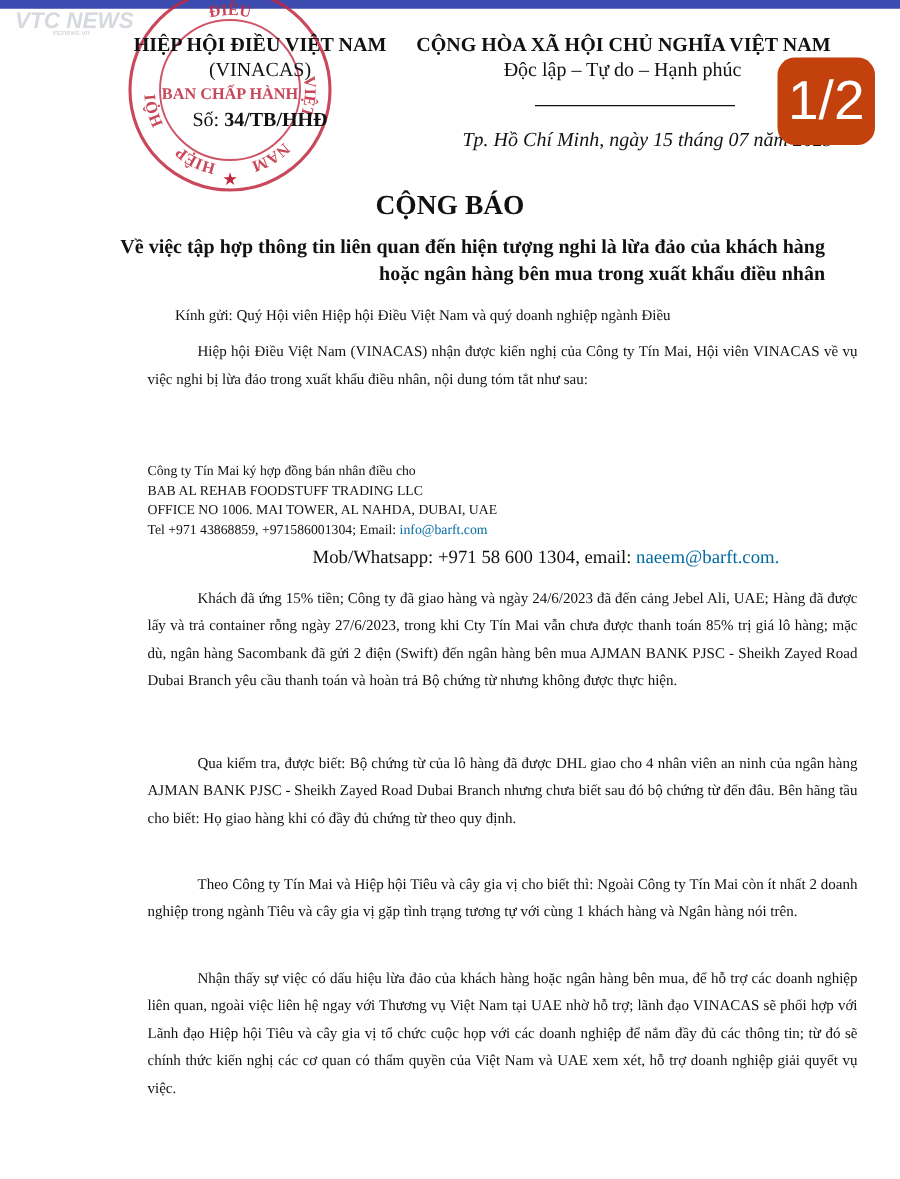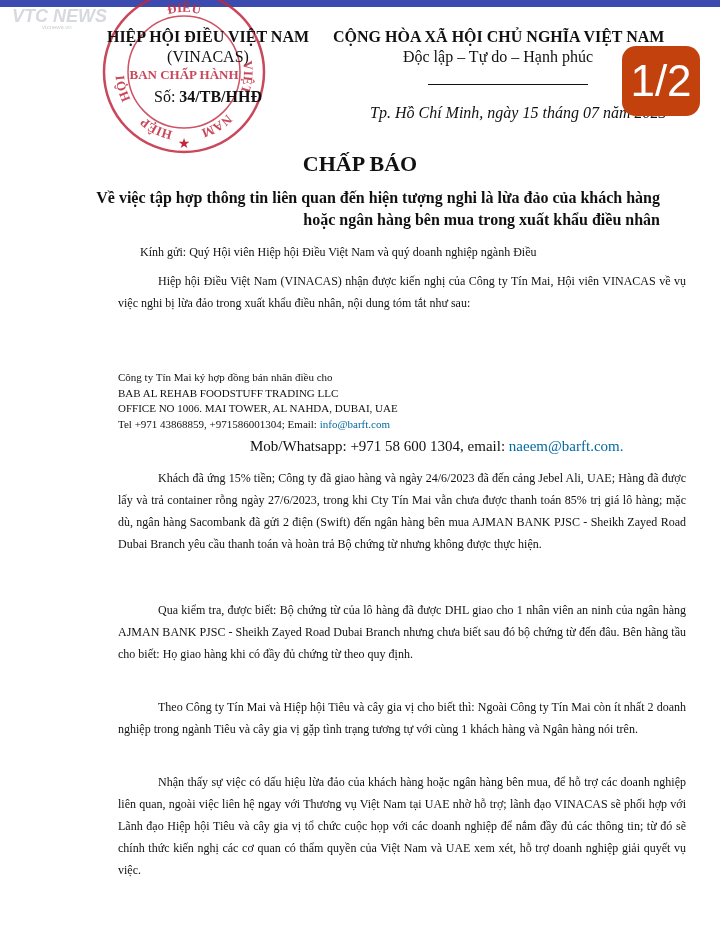--- a/index.html
+++ b/index.html
@@ -79,33 +79,33 @@
 <div class="hdr-right">
   <div class="nation">CỘNG HÒA XÃ HỘI CHỦ NGHĨA VIỆT NAM</div>
   <div class="motto">Độc lập – Tự do – Hạnh phúc</div>
   <div class="rule"></div>
 </div>
 
 <div class="date">Tp. Hồ Chí Minh, ngày 15 tháng 07 năm 2023</div>
 
 <div class="badge">1/2</div>
 
-<div class="title">CHẤP BÁO</div>
+<div class="title">CỘNG BÁO</div>
 <div class="subject">Về việc tập hợp thông tin liên quan đến hiện tượng nghi là lừa đảo của khách hàng hoặc ngân hàng bên mua trong xuất khẩu điều nhân</div>
 
 <div class="p" style="top:241px; left:118px; width:600px;">
   <span style="padding-left:22px">Kính gửi: Quý Hội viên Hiệp hội Điều Việt Nam và quý doanh nghiệp ngành Điều</span>
 </div>
 
 <div class="p indent" style="top:270px;">Hiệp hội Điều Việt Nam (VINACAS) nhận được kiến nghị của Công ty  Tín Mai, Hội viên VINACAS về vụ việc nghi bị lừa đảo trong xuất khẩu điều nhân, nội dung tóm tắt như sau:</div>
 
 <div class="contact">
   <div>Công ty  Tín Mai ký hợp đồng bán nhân điều cho</div>
   <div>BAB AL REHAB FOODSTUFF TRADING LLC</div>
   <div>OFFICE NO 1006. MAI TOWER, AL NAHDA, DUBAI, UAE</div>
   <div><span>Tel +971 43868859, +971586001304; Email: </span><span class="link">info@barft.com</span></div>
 </div>
 <div class="mob"><span>Mob/Whatsapp: +971 58 600 1304, email: </span><span class="link">naeem@barft.com.</span></div>
 
 <div class="p indent" style="top:467px;">Khách đã ứng 15% tiền; Công ty đã giao hàng và ngày 24/6/2023 đã đến cảng Jebel Ali, UAE; Hàng đã được lấy và trả container rỗng ngày 27/6/2023, trong khi Cty Tín Mai vẫn chưa được thanh toán 85% trị giá lô hàng; mặc dù, ngân hàng Sacombank đã gửi 2 điện (Swift) đến ngân hàng bên mua AJMAN BANK PJSC - Sheikh Zayed Road Dubai Branch yêu cầu thanh toán và hoàn trả Bộ chứng từ nhưng không được thực hiện.</div>
-<div class="p indent" style="top:599px;">Qua kiểm tra, được biết: Bộ chứng từ của lô hàng đã được DHL giao cho 1 nhân viên an ninh của ngân hàng AJMAN BANK PJSC - Sheikh Zayed Road Dubai Branch nhưng chưa biết sau đó bộ chứng từ đến đâu. Bên hãng tầu cho biết: Họ giao hàng khi có đầy đủ chứng từ theo quy định.</div>
+<div class="p indent" style="top:599px;">Qua kiểm tra, được biết: Bộ chứng từ của lô hàng đã được DHL giao cho 4 nhân viên an ninh của ngân hàng AJMAN BANK PJSC - Sheikh Zayed Road Dubai Branch nhưng chưa biết sau đó bộ chứng từ đến đâu. Bên hãng tầu cho biết: Họ giao hàng khi có đầy đủ chứng từ theo quy định.</div>
 <div class="p indent" style="top:696px;">Theo Công ty Tín Mai và Hiệp hội Tiêu và cây gia vị cho biết thì: Ngoài Công ty Tín Mai còn ít nhất 2 doanh nghiệp trong ngành Tiêu và cây gia vị gặp tình trạng tương tự với cùng 1 khách hàng và Ngân hàng nói trên.</div>
 <div class="p indent" style="top:771px;">Nhận thấy sự việc có dấu hiệu lừa đảo của khách hàng hoặc ngân hàng bên mua, để hỗ trợ các doanh nghiệp liên quan, ngoài việc liên hệ ngay với Thương vụ Việt Nam tại UAE nhờ hỗ trợ; lãnh đạo VINACAS sẽ phối hợp với Lãnh đạo Hiệp hội Tiêu và cây gia vị tổ chức cuộc họp với các doanh nghiệp để nắm đầy đủ các thông tin; từ đó sẽ chính thức kiến nghị các cơ quan có thẩm quyền của Việt Nam và UAE xem xét, hỗ trợ doanh nghiệp giải quyết vụ việc.</div>
 
 </body></html>

